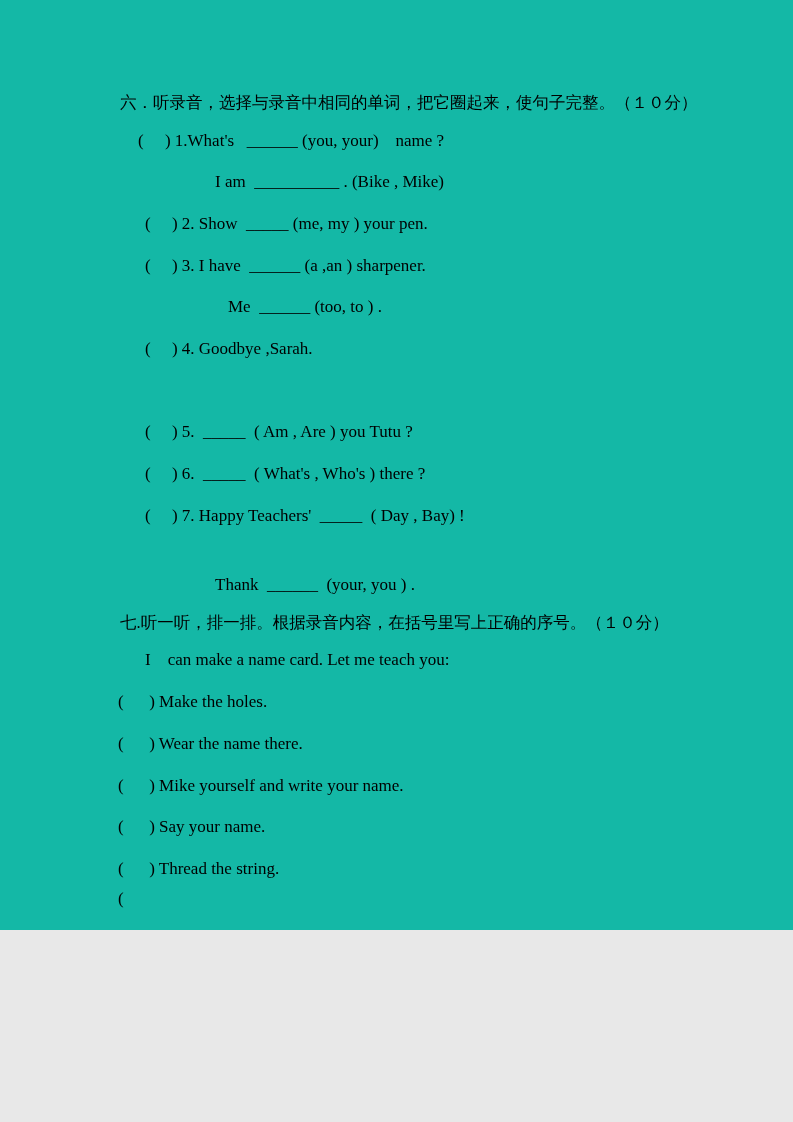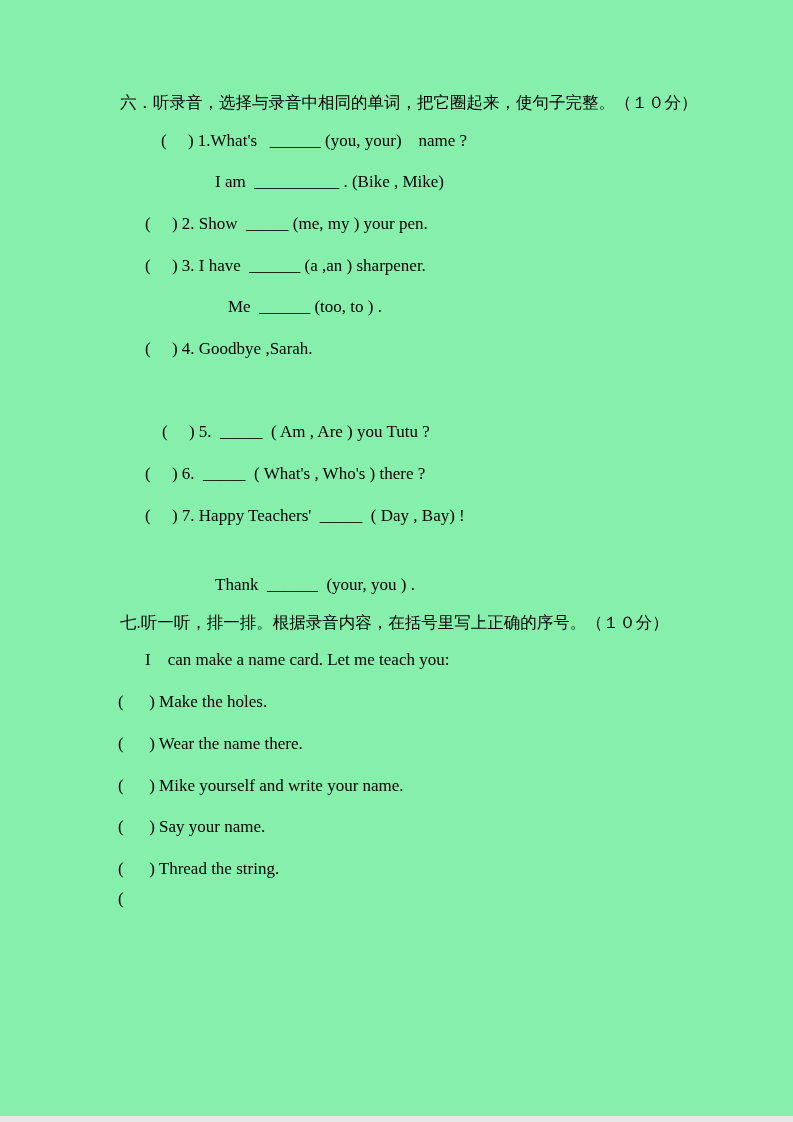--- a/index.html
+++ b/index.html
@@ -1,41 +1,41 @@
 <!DOCTYPE html>
 <html><head>
 <meta charset="utf-8">
 <style>
   html, body { margin: 0; padding: 0; background: #e8e8e8; }
   .page {
     position: relative;
     width: 793px;
-    height: 1116px;
+    height: 930px;
     margin: 0 auto;
-    background: #86efac;
+    background: #14b8a6;
     font-family: "Liberation Serif", "DejaVu Serif", serif;
     font-size: 17px;
     color: #000000;
   }
   .line {
     position: absolute;
     white-space: pre;
     line-height: 22px;
   }
   .heading { font-size: 16.5px; }
   
   .s6-h  { left: 120px; top: 92px; }
-  .s6-0  { left: 161px; top: 130px; }
+  .s6-0  { left: 138px; top: 130px; }
   .s6-1  { left: 215px; top: 171px; }
   .s6-2  { left: 145px; top: 213px; }
   .s6-3  { left: 145px; top: 255px; }
   .s6-4  { left: 228px; top: 296px; }
   .s6-5  { left: 145px; top: 338px; }
   .s6-6  { left: 243px; top: 380px; }
-  .s6-7  { left: 162px; top: 421px; }
+  .s6-7  { left: 145px; top: 421px; }
   .s6-8  { left: 145px; top: 463px; font-family: Liberation Serif, serif; }
   .s6-9  { left: 145px; top: 505px; }
   .s6-10 { left: 215px; top: 546px; margin-top: 28px; }
   
   .s7-h  { left: 120px; top: 612px; }
   .s7-i  { left: 145px; top: 649px; }
   .s7-0  { left: 118px; top: 691px; }
   .s7-1  { left: 118px; top: 733px; }
   .s7-2  { left: 118px; top: 775px; }
   .s7-3  { left: 118px; top: 816px; }

